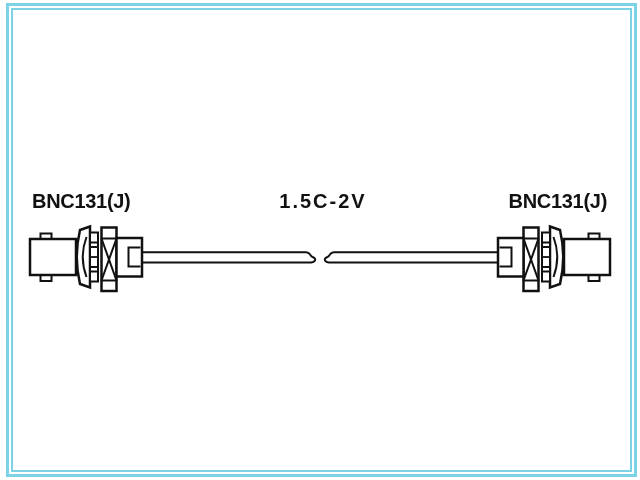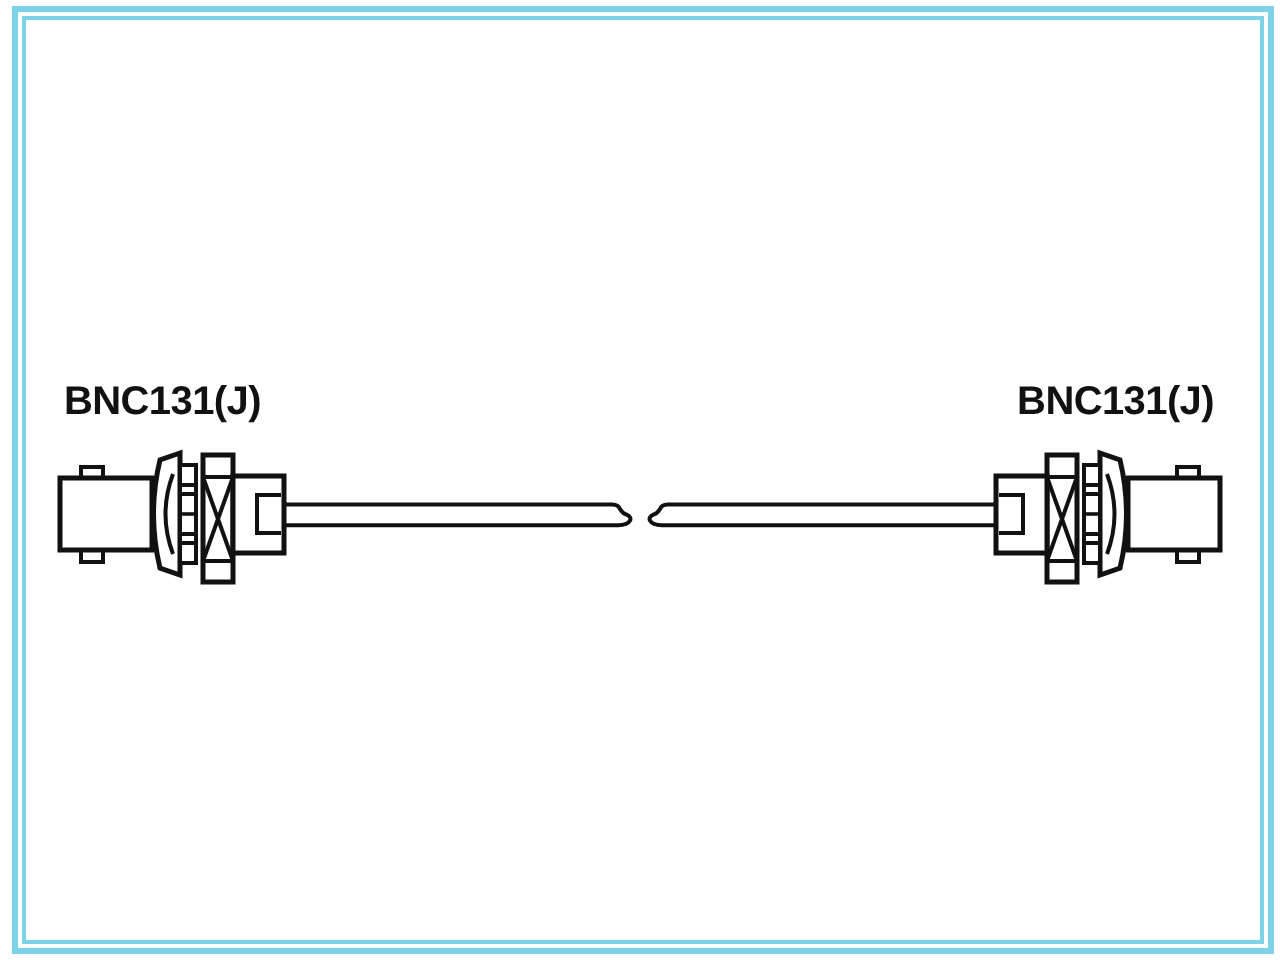--- a/index.html
+++ b/index.html
@@ -31,20 +31,21 @@
 </style>
 </head>
 <body>
 
 <div class="screen">
 
   <div class="frame-outer"></div>
   <div class="frame-inner"></div>
 
   <div class="label label-left">BNC131(J)</div>
+  <div class="label label-center">1.5C-2V</div>
   <div class="label label-right">BNC131(J)</div>
 
   <svg class="diagram-svg" viewBox="0 0 640 480">
     <defs>
 
       <g id="bnc-connector">
 
         <rect class="ink-shape" x="40.5" y="233.5" width="11" height="6.5" stroke-width="2"></rect>
         <rect class="ink-shape" x="40.5" y="274.5" width="11" height="6.5" stroke-width="2"></rect>
 

